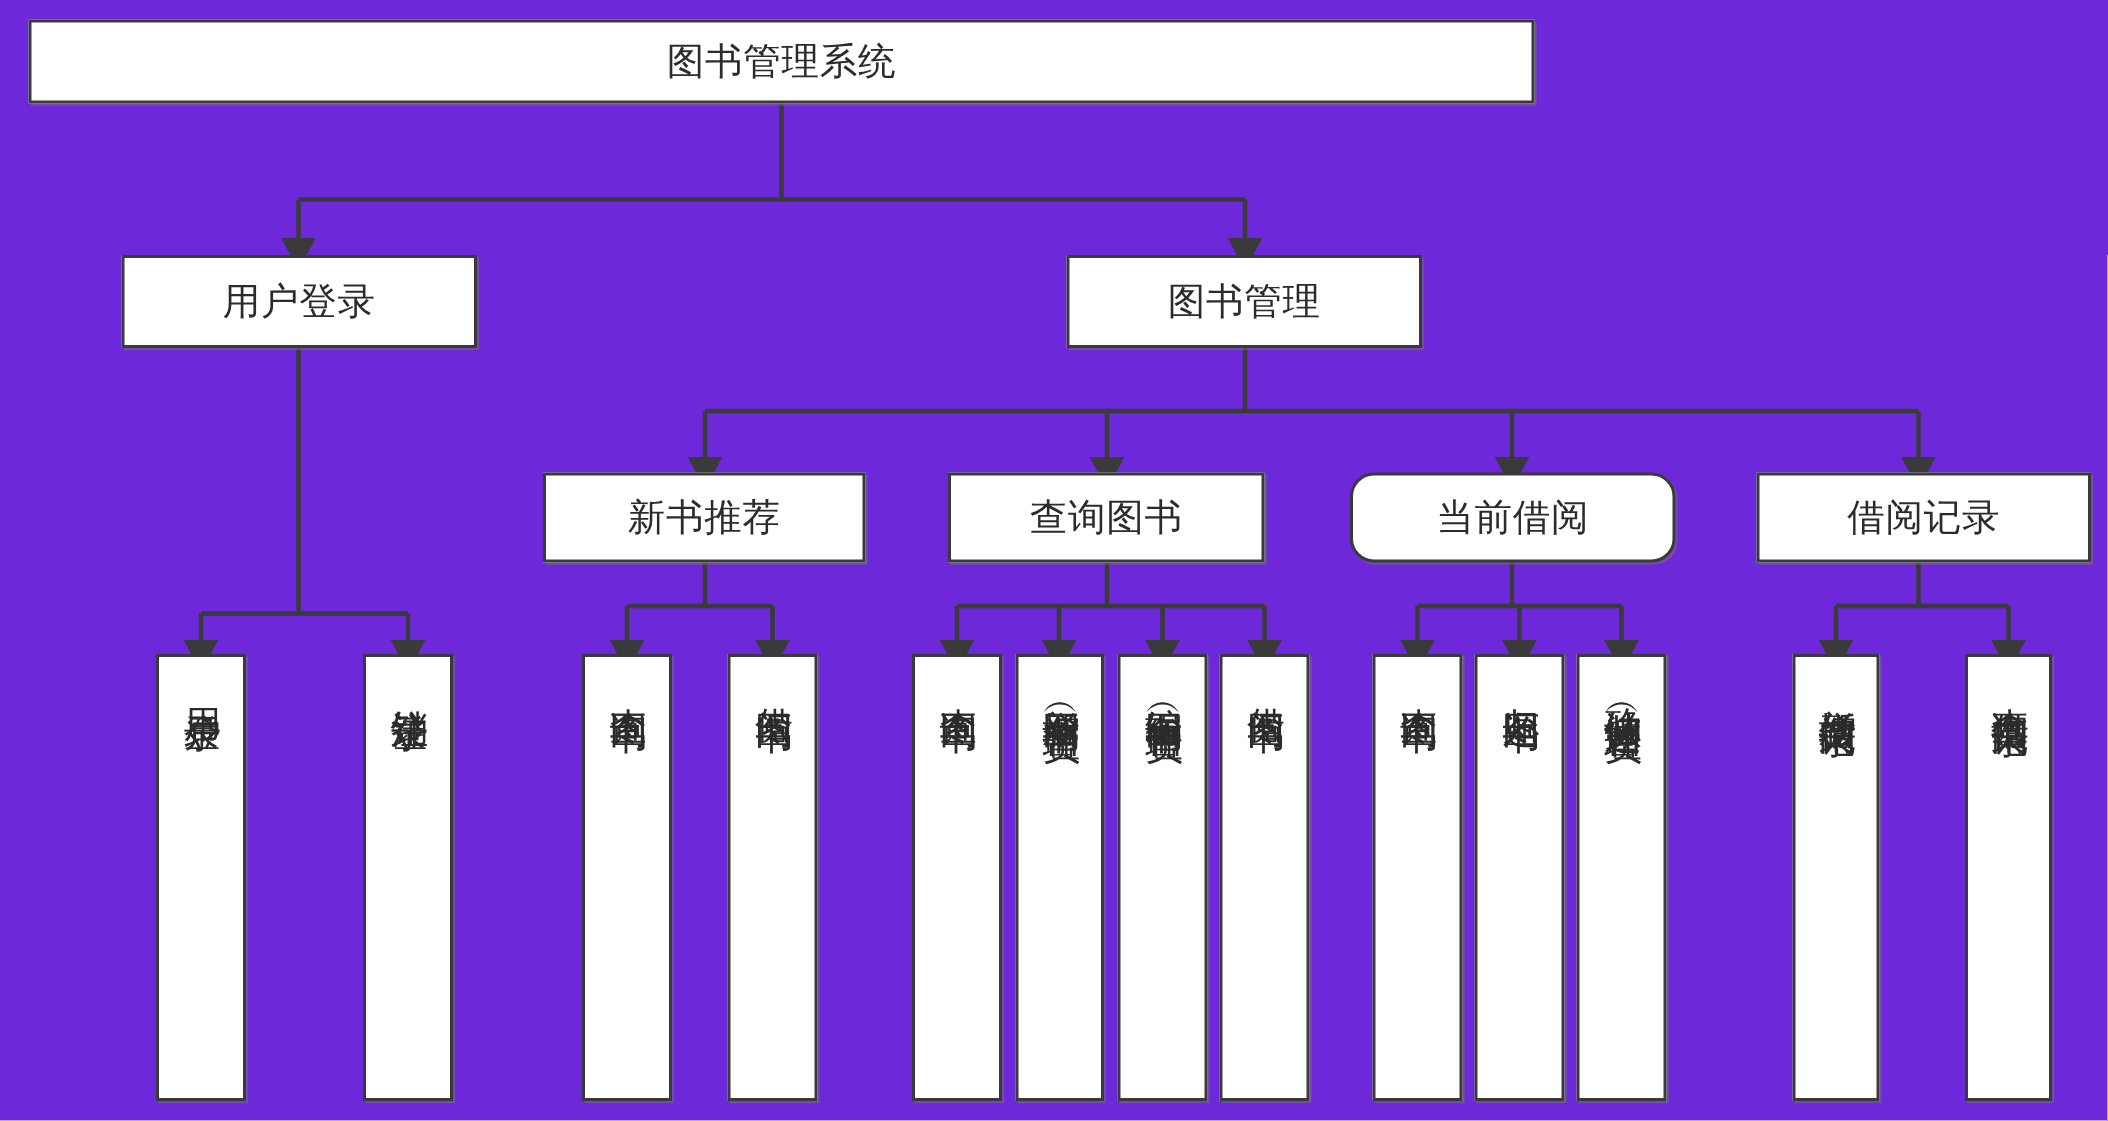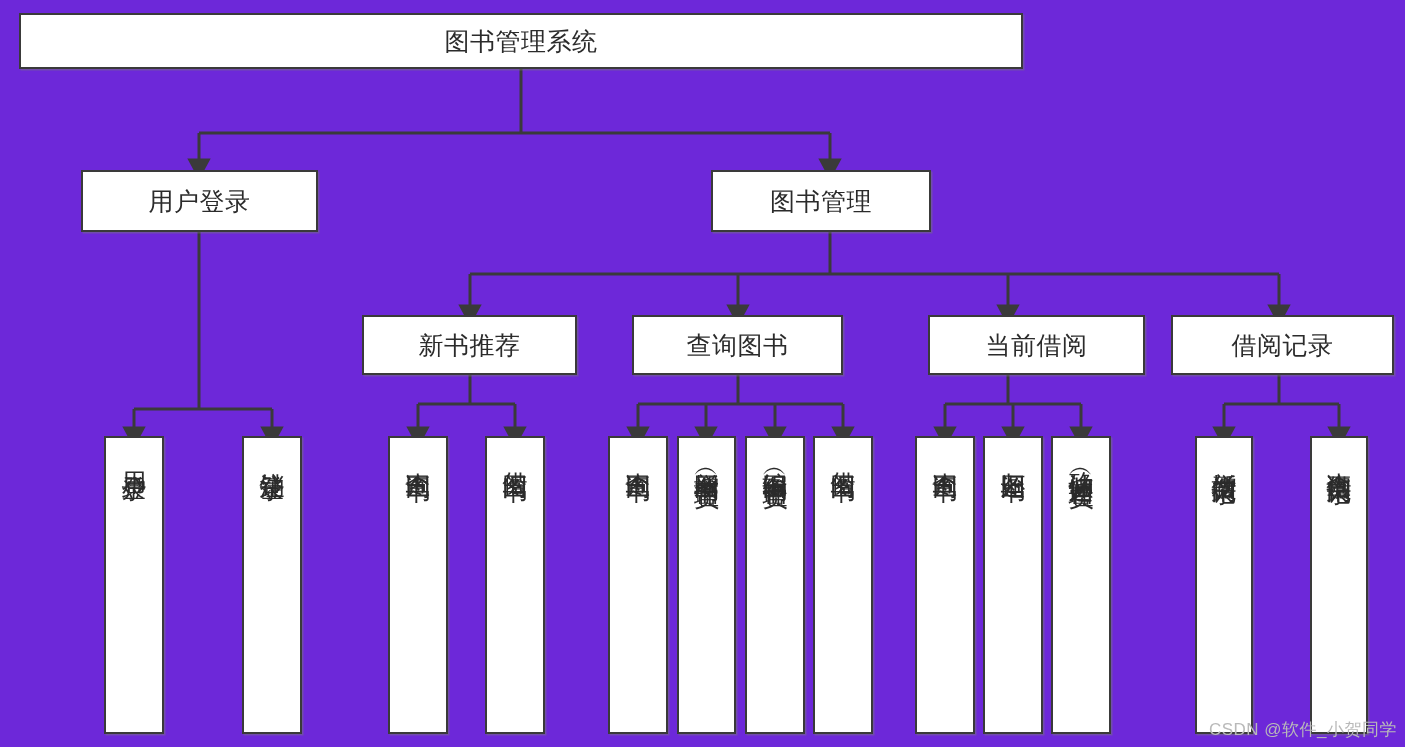--- a/index.html
+++ b/index.html
@@ -124,31 +124,31 @@
     </g>
   </svg>
 
   <div class="node horizontal" style="left:19px; top:13px; width:1004px; height:56px;">
     <span class="node-label">图书管理系统</span>
   </div>
 
   <div class="node horizontal" style="left:81px; top:170px; width:237px; height:62px;">
     <span class="node-label">用户登录</span>
   </div>
-  <div class="node horizontal" style="left:711px; top:170px; width:220px; height:62px;">
+  <div class="node horizontal" style="left:711px; top:170px; width:237px; height:62px;">
     <span class="node-label">图书管理</span>
   </div>
 
   <div class="node horizontal" style="left:362px; top:315px; width:215px; height:60px;align-items:center;">
     <span class="node-label">新书推荐</span>
   </div>
   <div class="node horizontal" style="left:632px; top:315px; width:211px; height:60px;">
     <span class="node-label">查询图书</span>
   </div>
-  <div class="node horizontal" style="left:928px; top:315px; width:217px; height:60px;">
+  <div class="node horizontal" style="left:900px; top:315px; width:217px; height:60px;border-radius:16px;">
     <span class="node-label">当前借阅</span>
   </div>
   <div class="node horizontal" style="left:1171px; top:315px; width:223px; height:60px;">
     <span class="node-label">借阅记录</span>
   </div>
 
   <div class="node vertical" style="left:104px; top:436px; width:60px; height:298px;">
     <span class="node-label">用户登录</span>
   </div>
   <div class="node vertical" style="left:242px; top:436px; width:60px; height:298px;">
@@ -185,15 +185,14 @@
     <span class="node-label">确认归还（管理员）</span>
   </div>
 
   <div class="node vertical" style="left:1195px; top:436px; width:58px; height:298px;">
     <span class="node-label">新增借阅记录</span>
   </div>
   <div class="node vertical" style="left:1310px; top:436px; width:58px; height:298px;">
     <span class="node-label">查询借阅记录</span>
   </div>
 
-  <div id="watermark">CSDN @软件_小贺同学</div>
 
 </div>
 
 </body></html>

